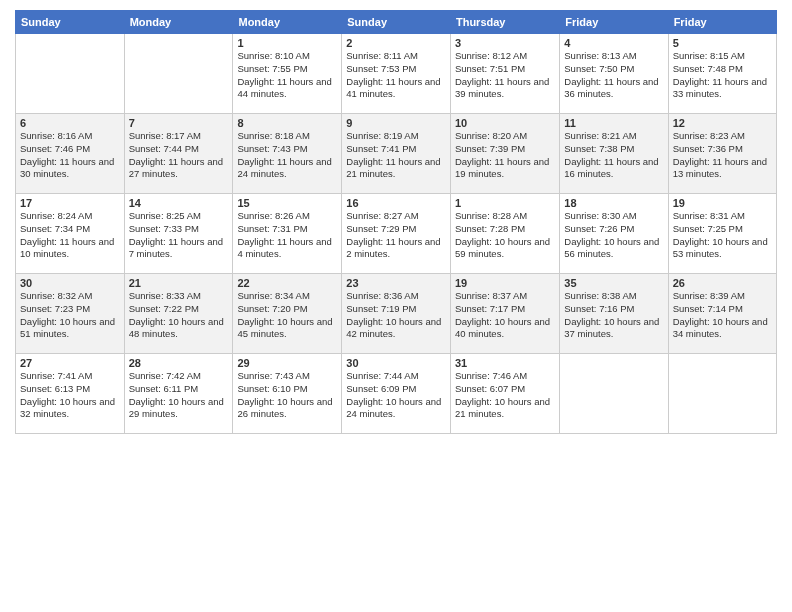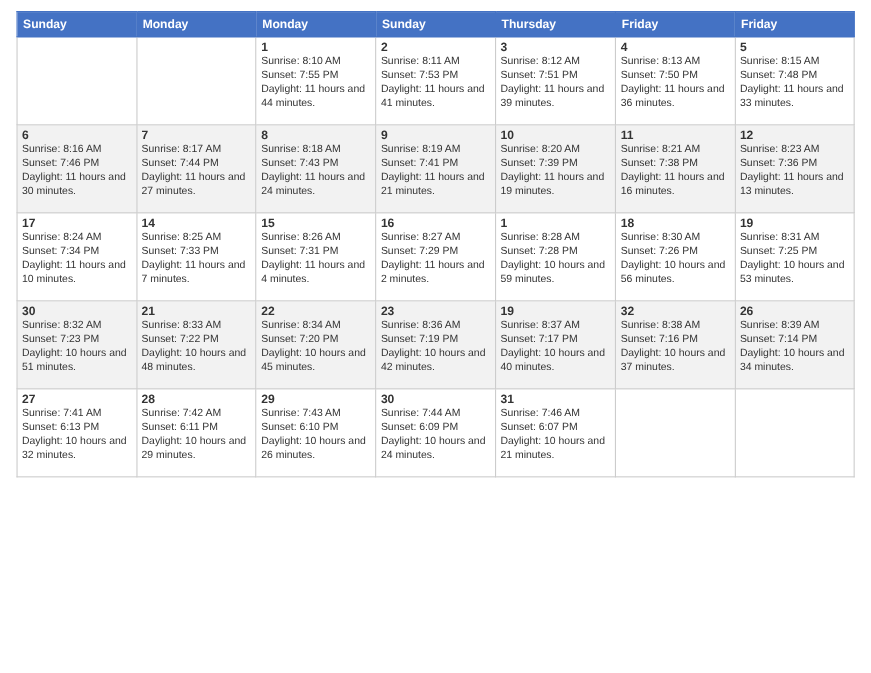--- a/index.html
+++ b/index.html
@@ -221,21 +221,21 @@
           </td>
           <td>
             <span class="day-num">23</span>
             <div class="day-info">Sunrise: 8:36 AM<br>Sunset: 7:19 PM<br>Daylight: 10 hours and 42 minutes.</div>
           </td>
           <td>
             <span class="day-num">19</span>
             <div class="day-info">Sunrise: 8:37 AM<br>Sunset: 7:17 PM<br>Daylight: 10 hours and 40 minutes.</div>
           </td>
           <td>
-            <span class="day-num">32</span>
+            <span class="day-num">35</span>
             <div class="day-info">Sunrise: 8:38 AM<br>Sunset: 7:16 PM<br>Daylight: 10 hours and 37 minutes.</div>
           </td>
           <td>
             <span class="day-num">26</span>
             <div class="day-info">Sunrise: 8:39 AM<br>Sunset: 7:14 PM<br>Daylight: 10 hours and 34 minutes.</div>
           </td>
         </tr>
         <tr>
           <td>
             <span class="day-num">27</span>

